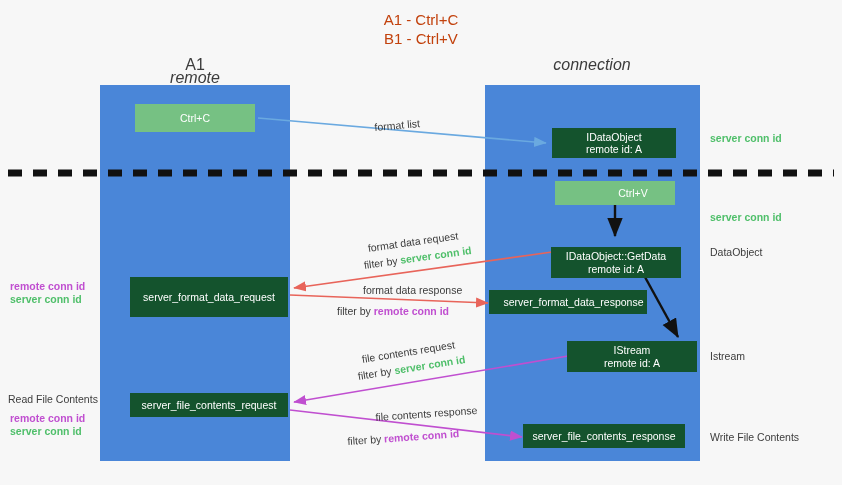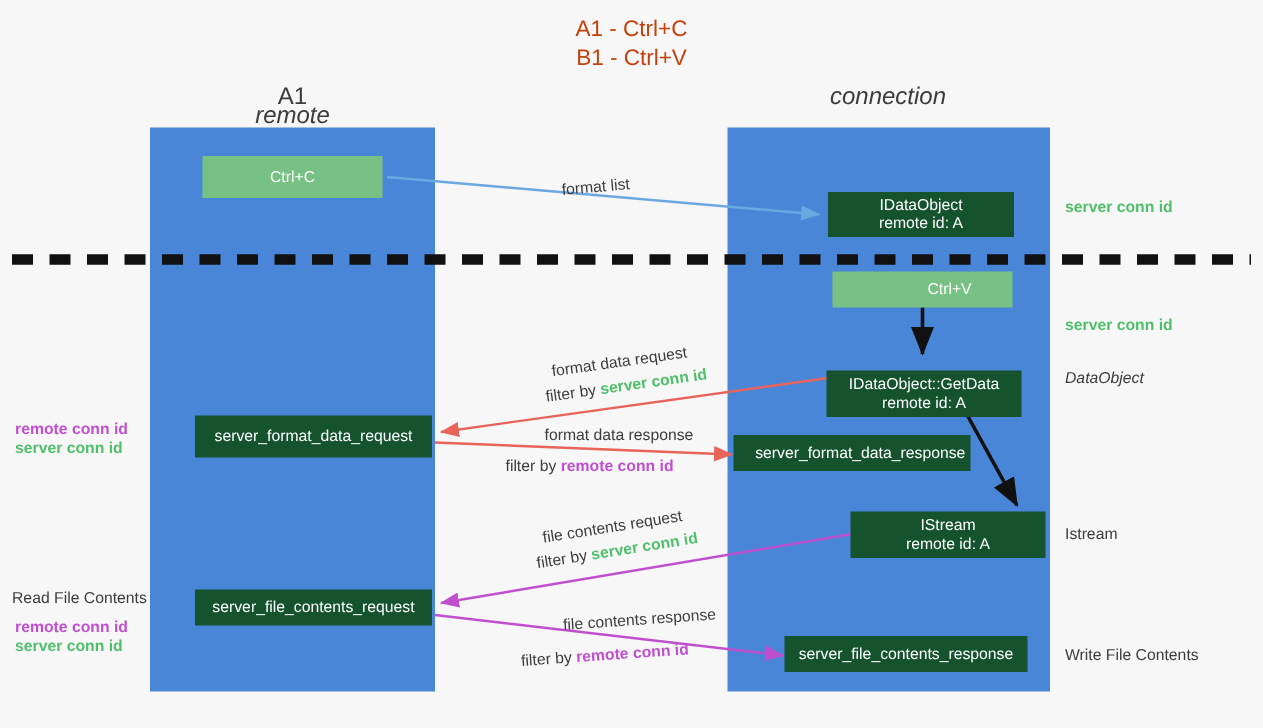--- a/index.html
+++ b/index.html
@@ -107,21 +107,21 @@
   <div class="box orange" style="left:551px;top:247px;width:130px;height:31px;">
     <span>IDataObject::GetData</span>
     <span class="l2">remote id: A</span>
   </div>
 
   <div class="box orange" style="left:567px;top:341px;width:130px;height:31px;">
     <span>IStream</span>
     <span class="l2">remote id: A</span>
   </div>
 
-  <div class="box orange" style="left:130px;top:277px;width:158px;height:28px;">
+  <div class="box orange" style="left:130px;top:277px;width:158px;height:40px;">
     <span>server_format_data_request</span>
   </div>
 
   <div class="box orange" style="left:489px;top:290px;width:158px;height:24px;padding-left:11px;">
     <span>server_format_data_response</span>
   </div>
 
   <div class="box orange" style="left:130px;top:393px;width:158px;height:24px;">
     <span>server_file_contents_request</span>
   </div>
@@ -161,21 +161,21 @@
   <div class="lbl rot" style="left:347px;top:435px;transform:rotate(-4deg);">
     <span>filter by </span><span class="magenta">remote conn id</span>
   </div>
 
   <div class="sidelbl green" style="left:710px;top:132px;">
     <span>server conn id</span>
   </div>
   <div class="sidelbl green" style="left:710px;top:211px;">
     <span>server conn id</span>
   </div>
-  <div class="sidelbl dark" style="left:710px;top:246px;font-style:italic;">
+  <div class="sidelbl dark" style="left:710px;top:246px;">
     <span>DataObject</span>
   </div>
   <div class="sidelbl dark" style="left:710px;top:350px;">
     <span>Istream</span>
   </div>
   <div class="sidelbl dark" style="left:710px;top:431px;">
     <span>Write File Contents</span>
   </div>
 
   <div class="sidelbl magenta" style="left:10px;top:280px;">

